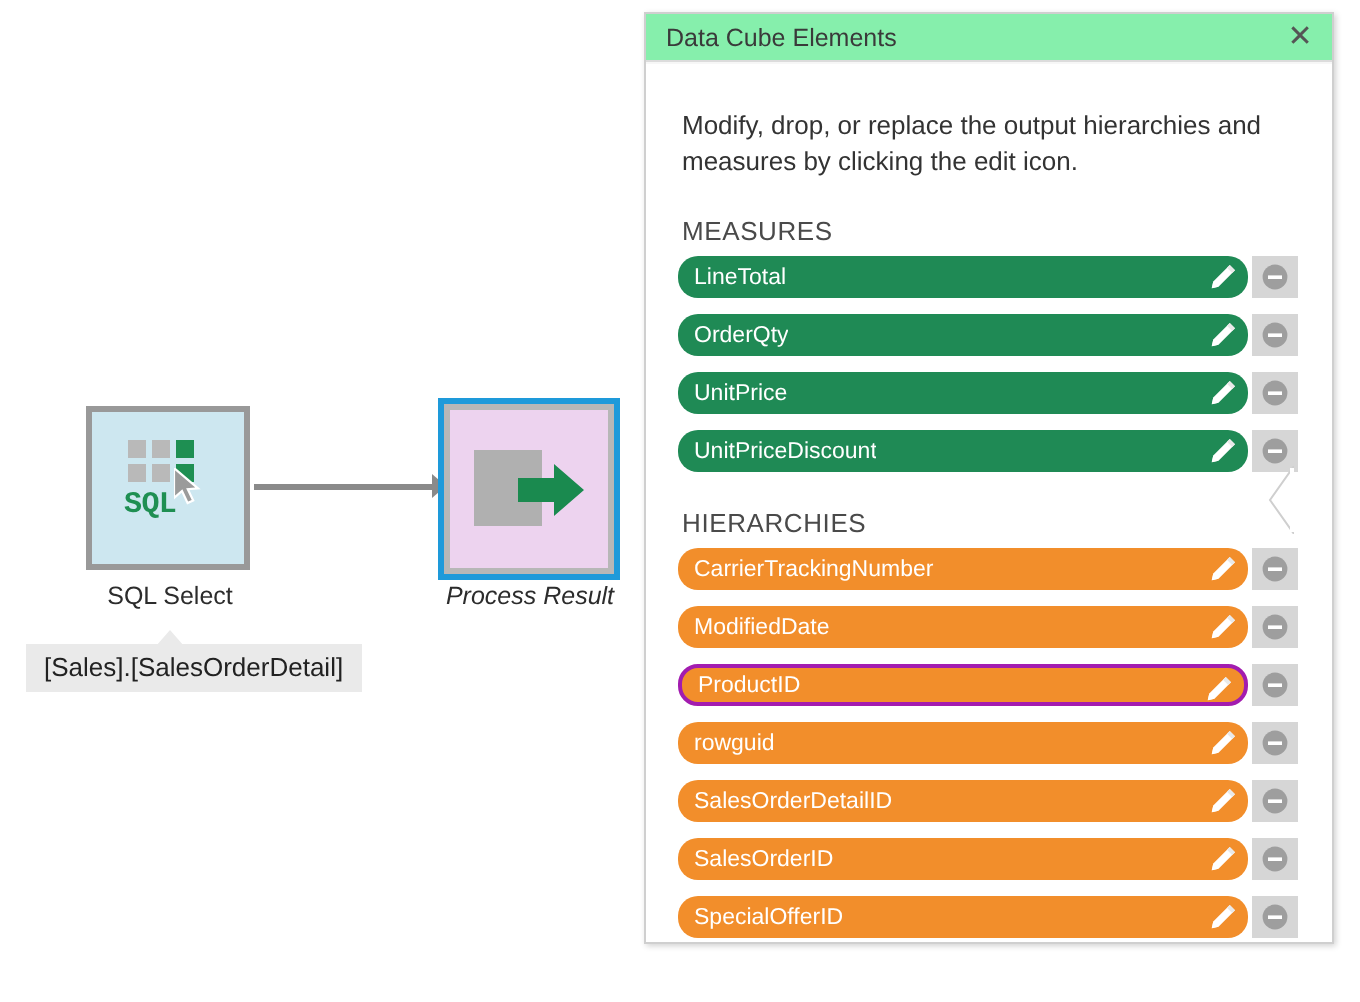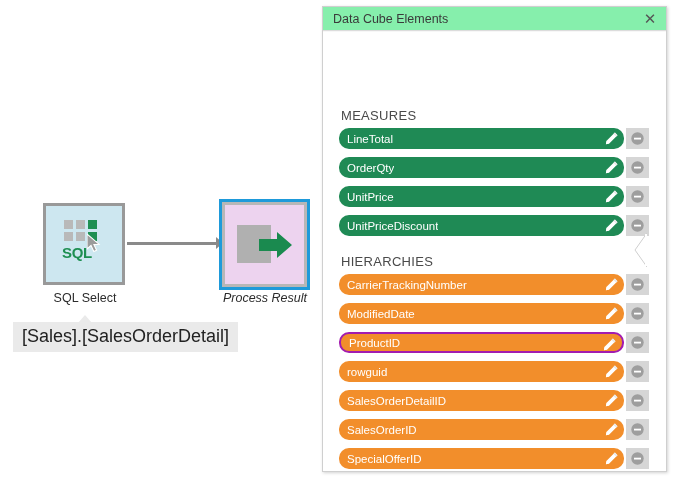--- a/index.html
+++ b/index.html
@@ -84,21 +84,21 @@
     border-bottom: 6px solid transparent;
     border-left: 7px solid #8a8a8a;
   }
 
   
   #tooltip {
     position: absolute;
     left: 13px; top: 322px;
     background: #eaeaea;
     padding: 4px 9px 5px 9px;
-    font-size: 18px;
+    font-size: 13px;
     color: #222222;
     white-space: nowrap;
   }
   #tooltip-arrow {
     position: absolute;
     left: 78px; top: 315px;
     width: 0; height: 0;
     border-left: 7px solid transparent;
     border-right: 7px solid transparent;
     border-bottom: 8px solid #eaeaea;
@@ -108,21 +108,21 @@
   .sql-icon { position: relative; width: 48px; height: 52px; }
   .sql-grid { position: absolute; left: 4px; top: 2px; width: 34px; height: 24px; }
   .sql-cell {
     position: absolute; width: 9px; height: 9px; background: #b9b9b9;
   }
   .sql-cell.g { background: #1e8f52; }
   .sql-text {
     position: absolute; left: 2px; top: 26px;
     font-size: 15px; font-weight: bold; color: #1e8f52;
     letter-spacing: -0.3px;
-    font-family: Liberation Sans, sans-serif;
+    font-family: Liberation Mono, monospace;
   }
   .sql-cursor { position: absolute; left: 27px; top: 16px; }
 
   
   .proc-icon { position: relative; width: 56px; height: 44px; }
   .proc-block {
     position: absolute; left: 0; top: 2px;
     width: 34px; height: 38px; background: #b0b0b0;
   }
   .proc-arrow { position: absolute; left: 22px; top: 9px; }
@@ -293,20 +293,21 @@
     <polygon points="14,0 2,17 14,34" fill="#ffffff" stroke="#cfcfcf" stroke-width="1"></polygon>
     <rect x="12" y="1" width="3" height="32" fill="#ffffff"></rect>
   </svg>
 
   <div id="panel-header">
     <div id="panel-title">Data Cube Elements</div>
     <div id="panel-close">✕</div>
   </div>
 
   <div id="panel-body">
+    <div id="panel-desc">Modify, drop, or replace the output hierarchies and measures by clicking the edit icon.</div>
 
     <div class="section-title" id="measures-title">MEASURES</div>
     <div class="section-title" id="hierarchies-title">HIERARCHIES</div>
 
     <div id="rows-container">
         <div class="row measure" style="top: 96px;">
           <div class="row-chip">
             <span class="row-label">LineTotal</span>
             <svg class="row-edit" viewBox="0 0 16 16">
               <path d="M11.6 1.6 L14.4 4.4 L5.6 13.2 L2 14 L2.8 10.4 Z" fill="#ffffff"></path>

